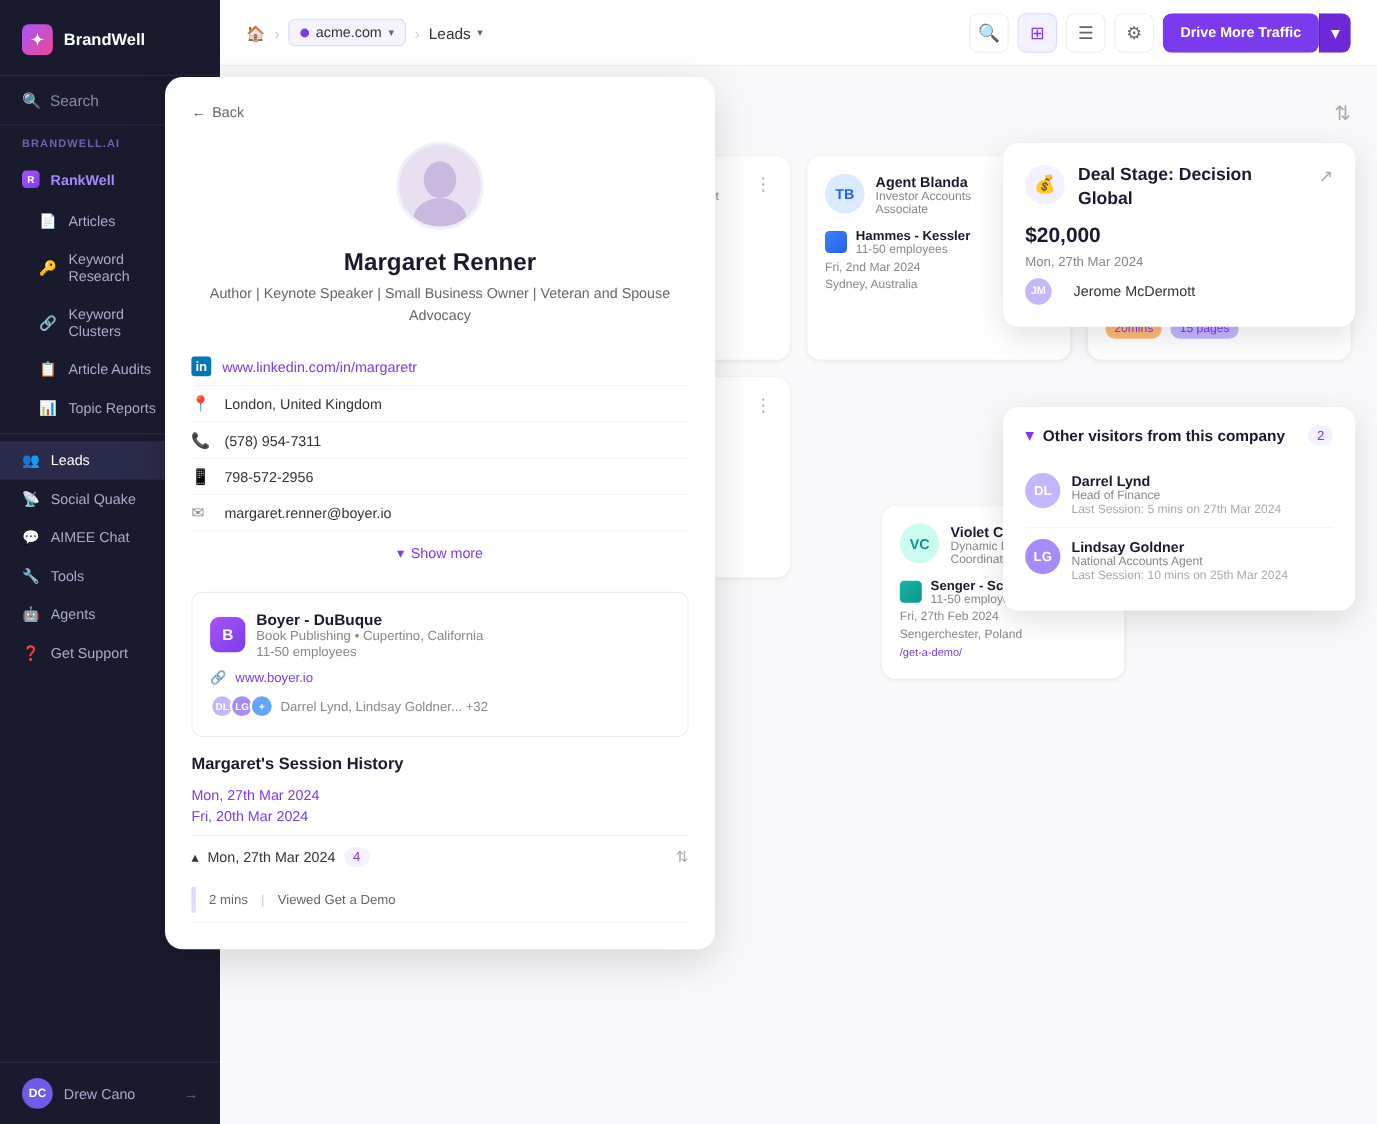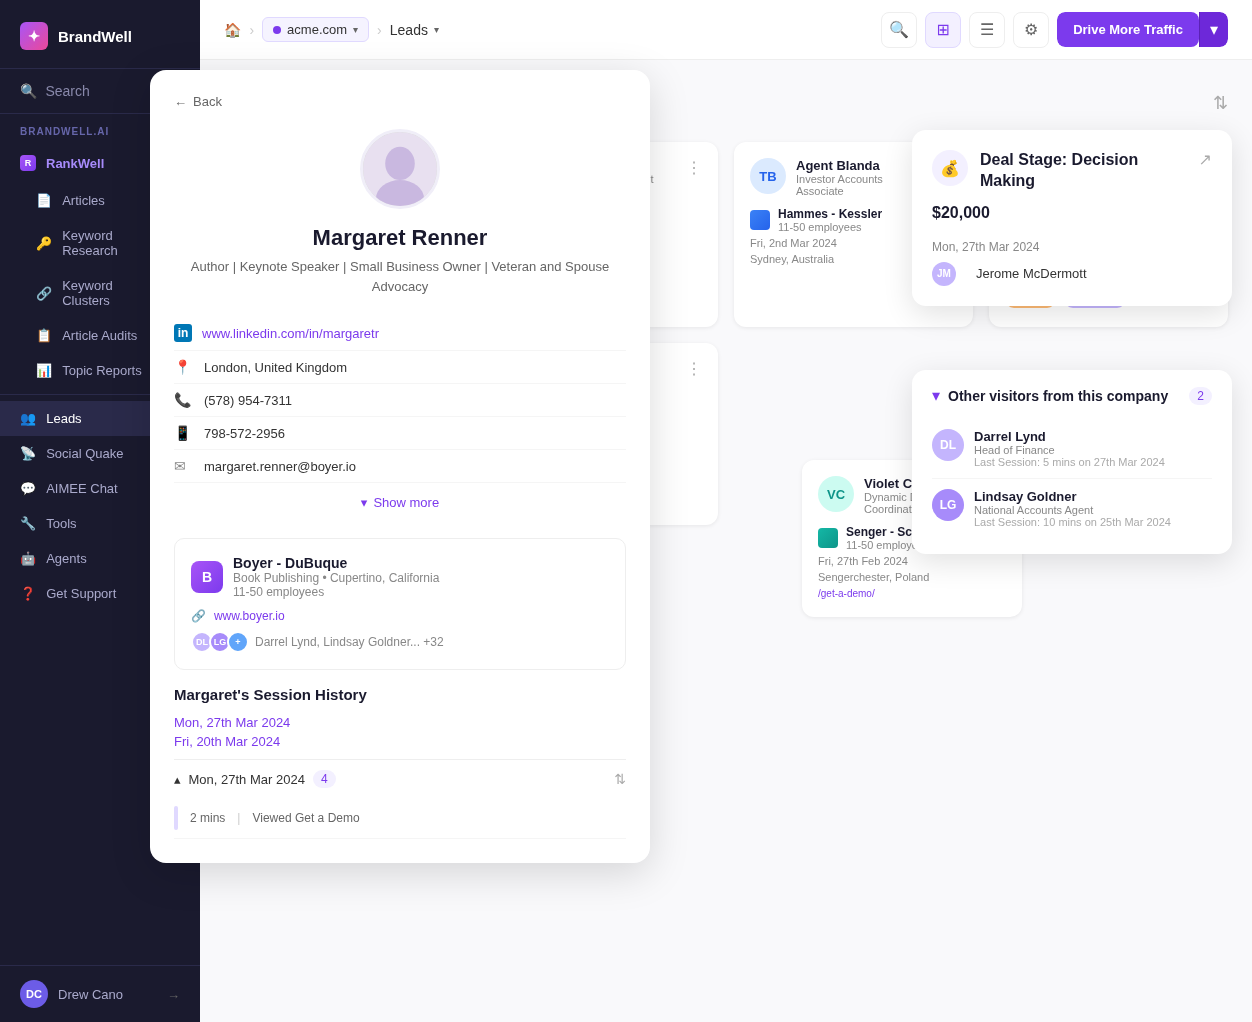--- a/index.html
+++ b/index.html
@@ -629,24 +629,24 @@
     }
 
     .deal-link-icon {
       margin-left: auto;
       color: #aaa;
       cursor: pointer;
       font-size: 16px;
     }
 
     .deal-amount {
-      font-size: 16px;
+      font-size: 19px;
       font-weight: 700;
       color: #1a1a2e;
-      margin: 4px 0 18px;
+      margin: 4px 0 5px;
     }
 
     .deal-date {
       font-size: 12px;
       color: #888;
       margin-bottom: 8px;
     }
 
     .deal-person {
       display: flex;
@@ -1146,21 +1146,21 @@
       <span style="color:#ccc">|</span>
       <span>Viewed Get a Demo</span>
     </div>
   </div>
 </div>
 
 <div class="deal-card">
   <div class="deal-header">
     <div class="deal-icon">💰</div>
     <div>
-      <div class="deal-title">Deal Stage: Decision Making</div>
+      <div class="deal-title">Deal Stage: Decision Global</div>
     </div>
     <div class="deal-link-icon">↗</div>
   </div>
   <div class="deal-amount">$20,000</div>
   <div class="deal-date">Mon, 27th Mar 2024</div>
   <div class="deal-person">
     <div class="deal-person-avatar">JM</div>
     <span>Jerome McDermott</span>
   </div>
 </div>

